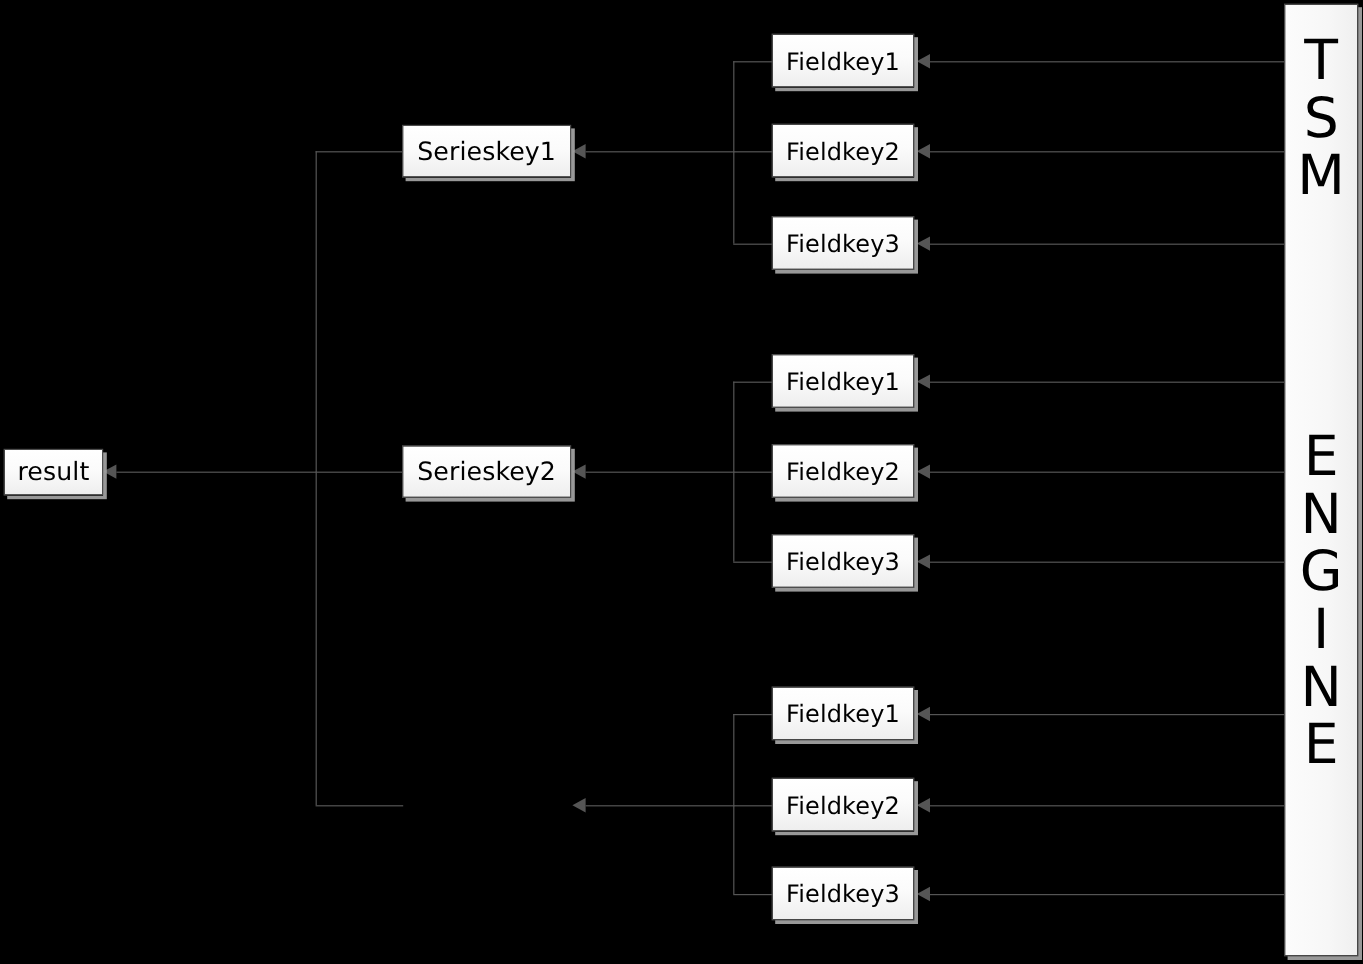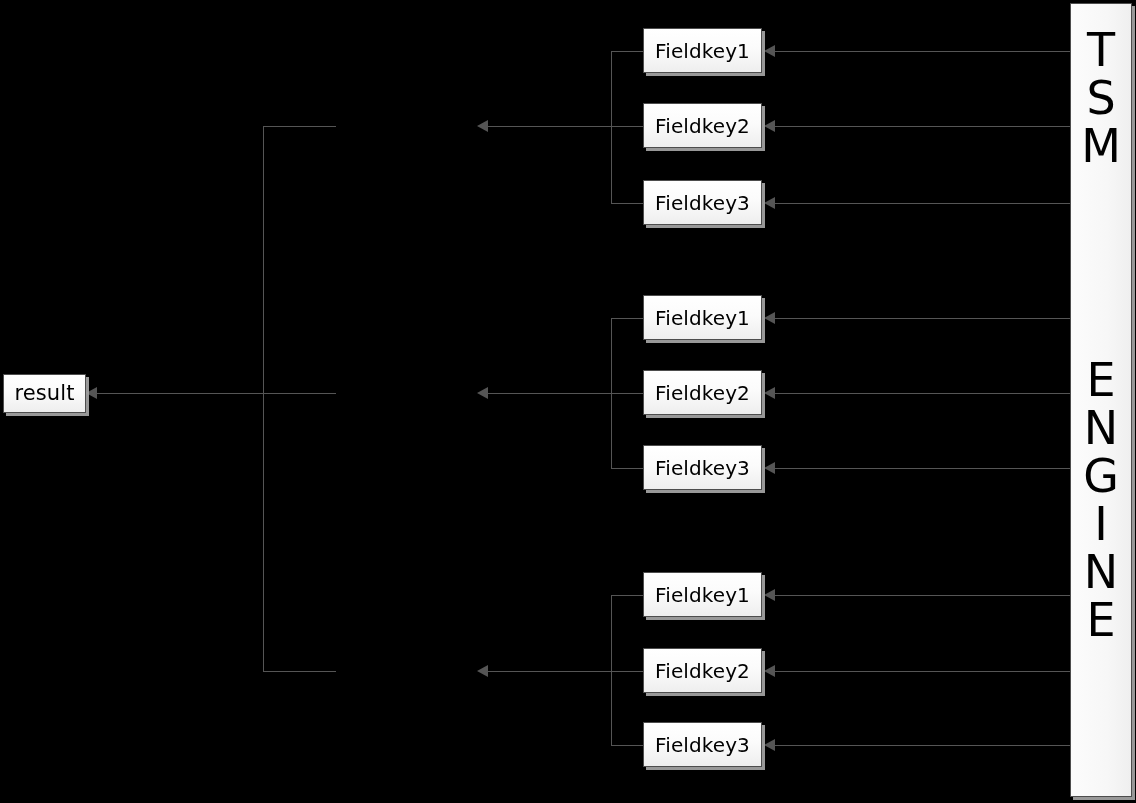--- a/index.html
+++ b/index.html
@@ -142,20 +142,26 @@
   <div class="hline" style="left:775px; top:671px; width:295px;"></div>
   <div class="arrow" style="left:764px; top:665px;"></div>
 
   <div class="hline" style="left:775px; top:745px; width:295px;"></div>
   <div class="arrow" style="left:764px; top:739px;"></div>
 
   <div class="node result">
     <span class="node-label">result</span>
   </div>
 
+  <div class="node serieskey" style="top:104px;">
+    <span class="node-label">Serieskey1</span>
+  </div>
+  <div class="node serieskey" style="top:371px;">
+    <span class="node-label">Serieskey2</span>
+  </div>
 
   <div class="node fieldkey" style="top:28px;">
     <span class="node-label">Fieldkey1</span>
   </div>
   <div class="node fieldkey" style="top:103px;">
     <span class="node-label">Fieldkey2</span>
   </div>
   <div class="node fieldkey" style="top:180px;">
     <span class="node-label">Fieldkey3</span>
   </div>

